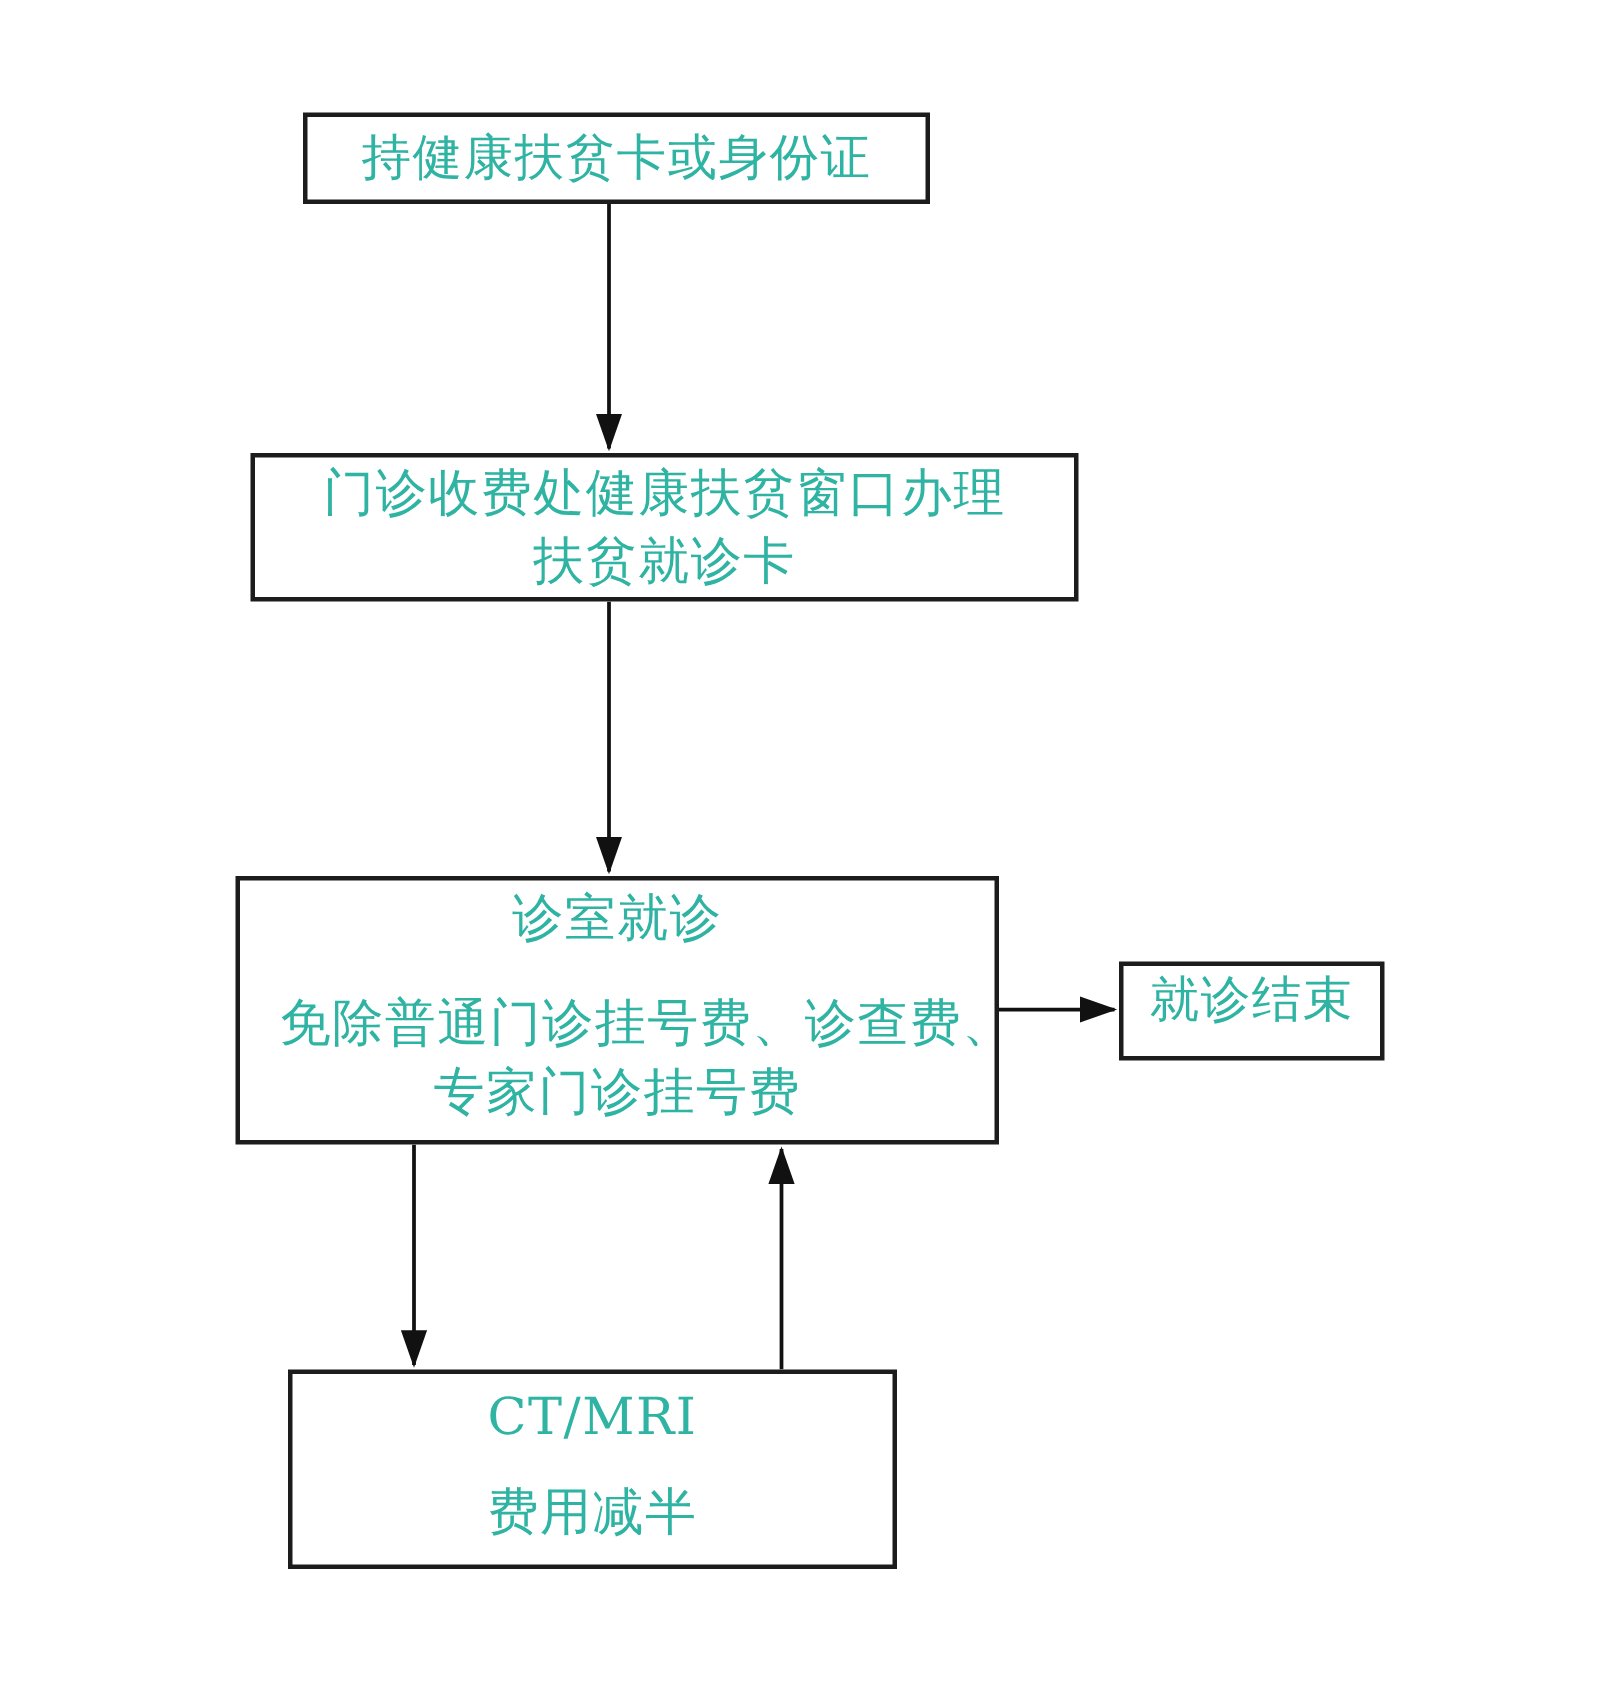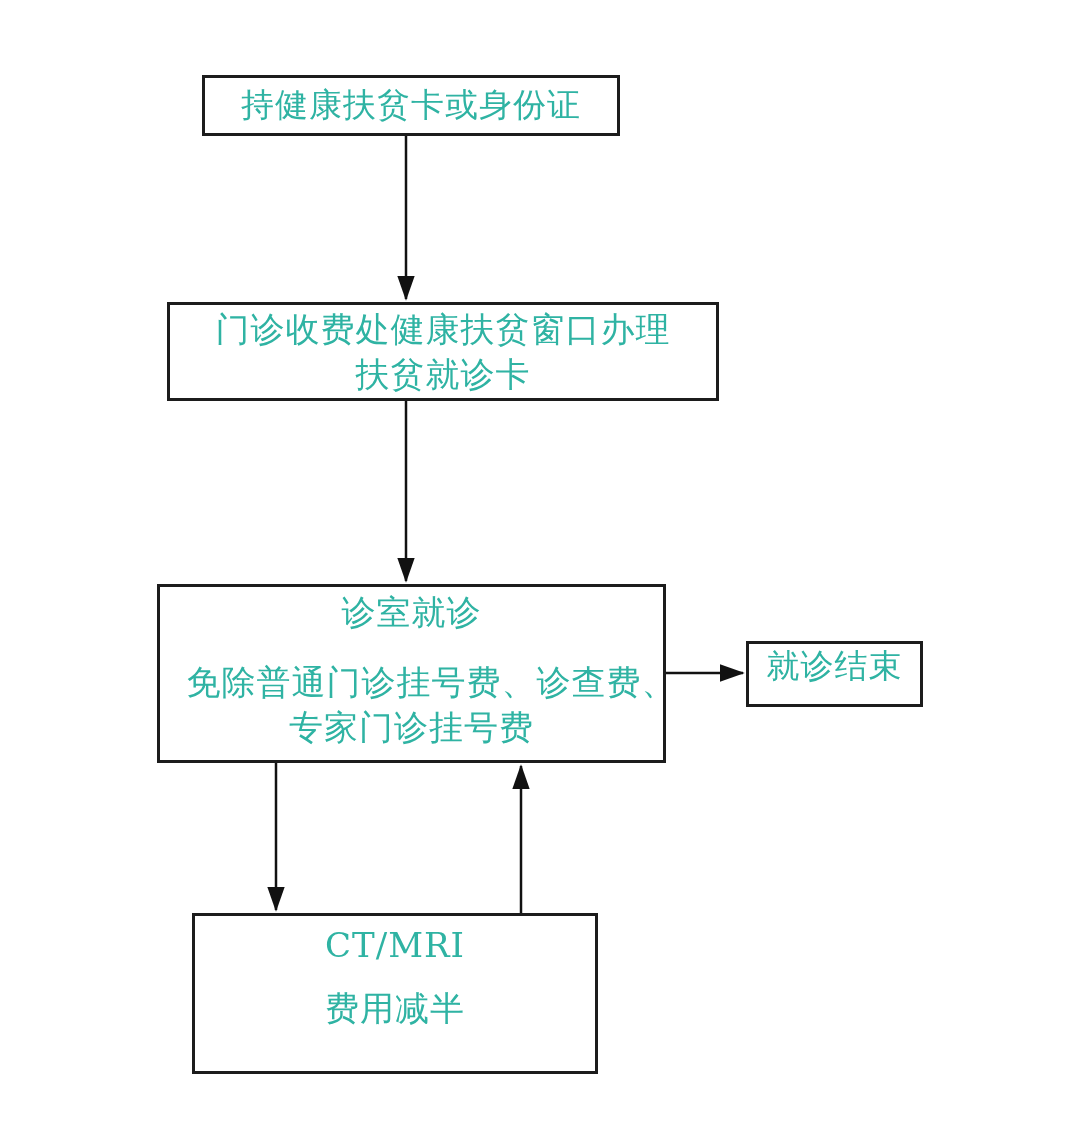--- a/index.html
+++ b/index.html
@@ -60,21 +60,21 @@
     margin-left: 40px;
   }
   
   .node-end {
     left: 746px; top: 641px; width: 177px; height: 66px;
     justify-content: flex-start;
     font-size: 33px;
   }
   
   .node-ct {
-    left: 192px; top: 913px; width: 406px; height: 161px;
+    left: 192px; top: 913px; width: 406px; height: 133px;
     justify-content: flex-start;
     padding-top: 6px;
     font-size: 34px;
   }
   .node-ct .line {
     line-height: 46px;
   }
   .node-ct .line + .line {
     margin-top: 17px;
     text-align: center;

